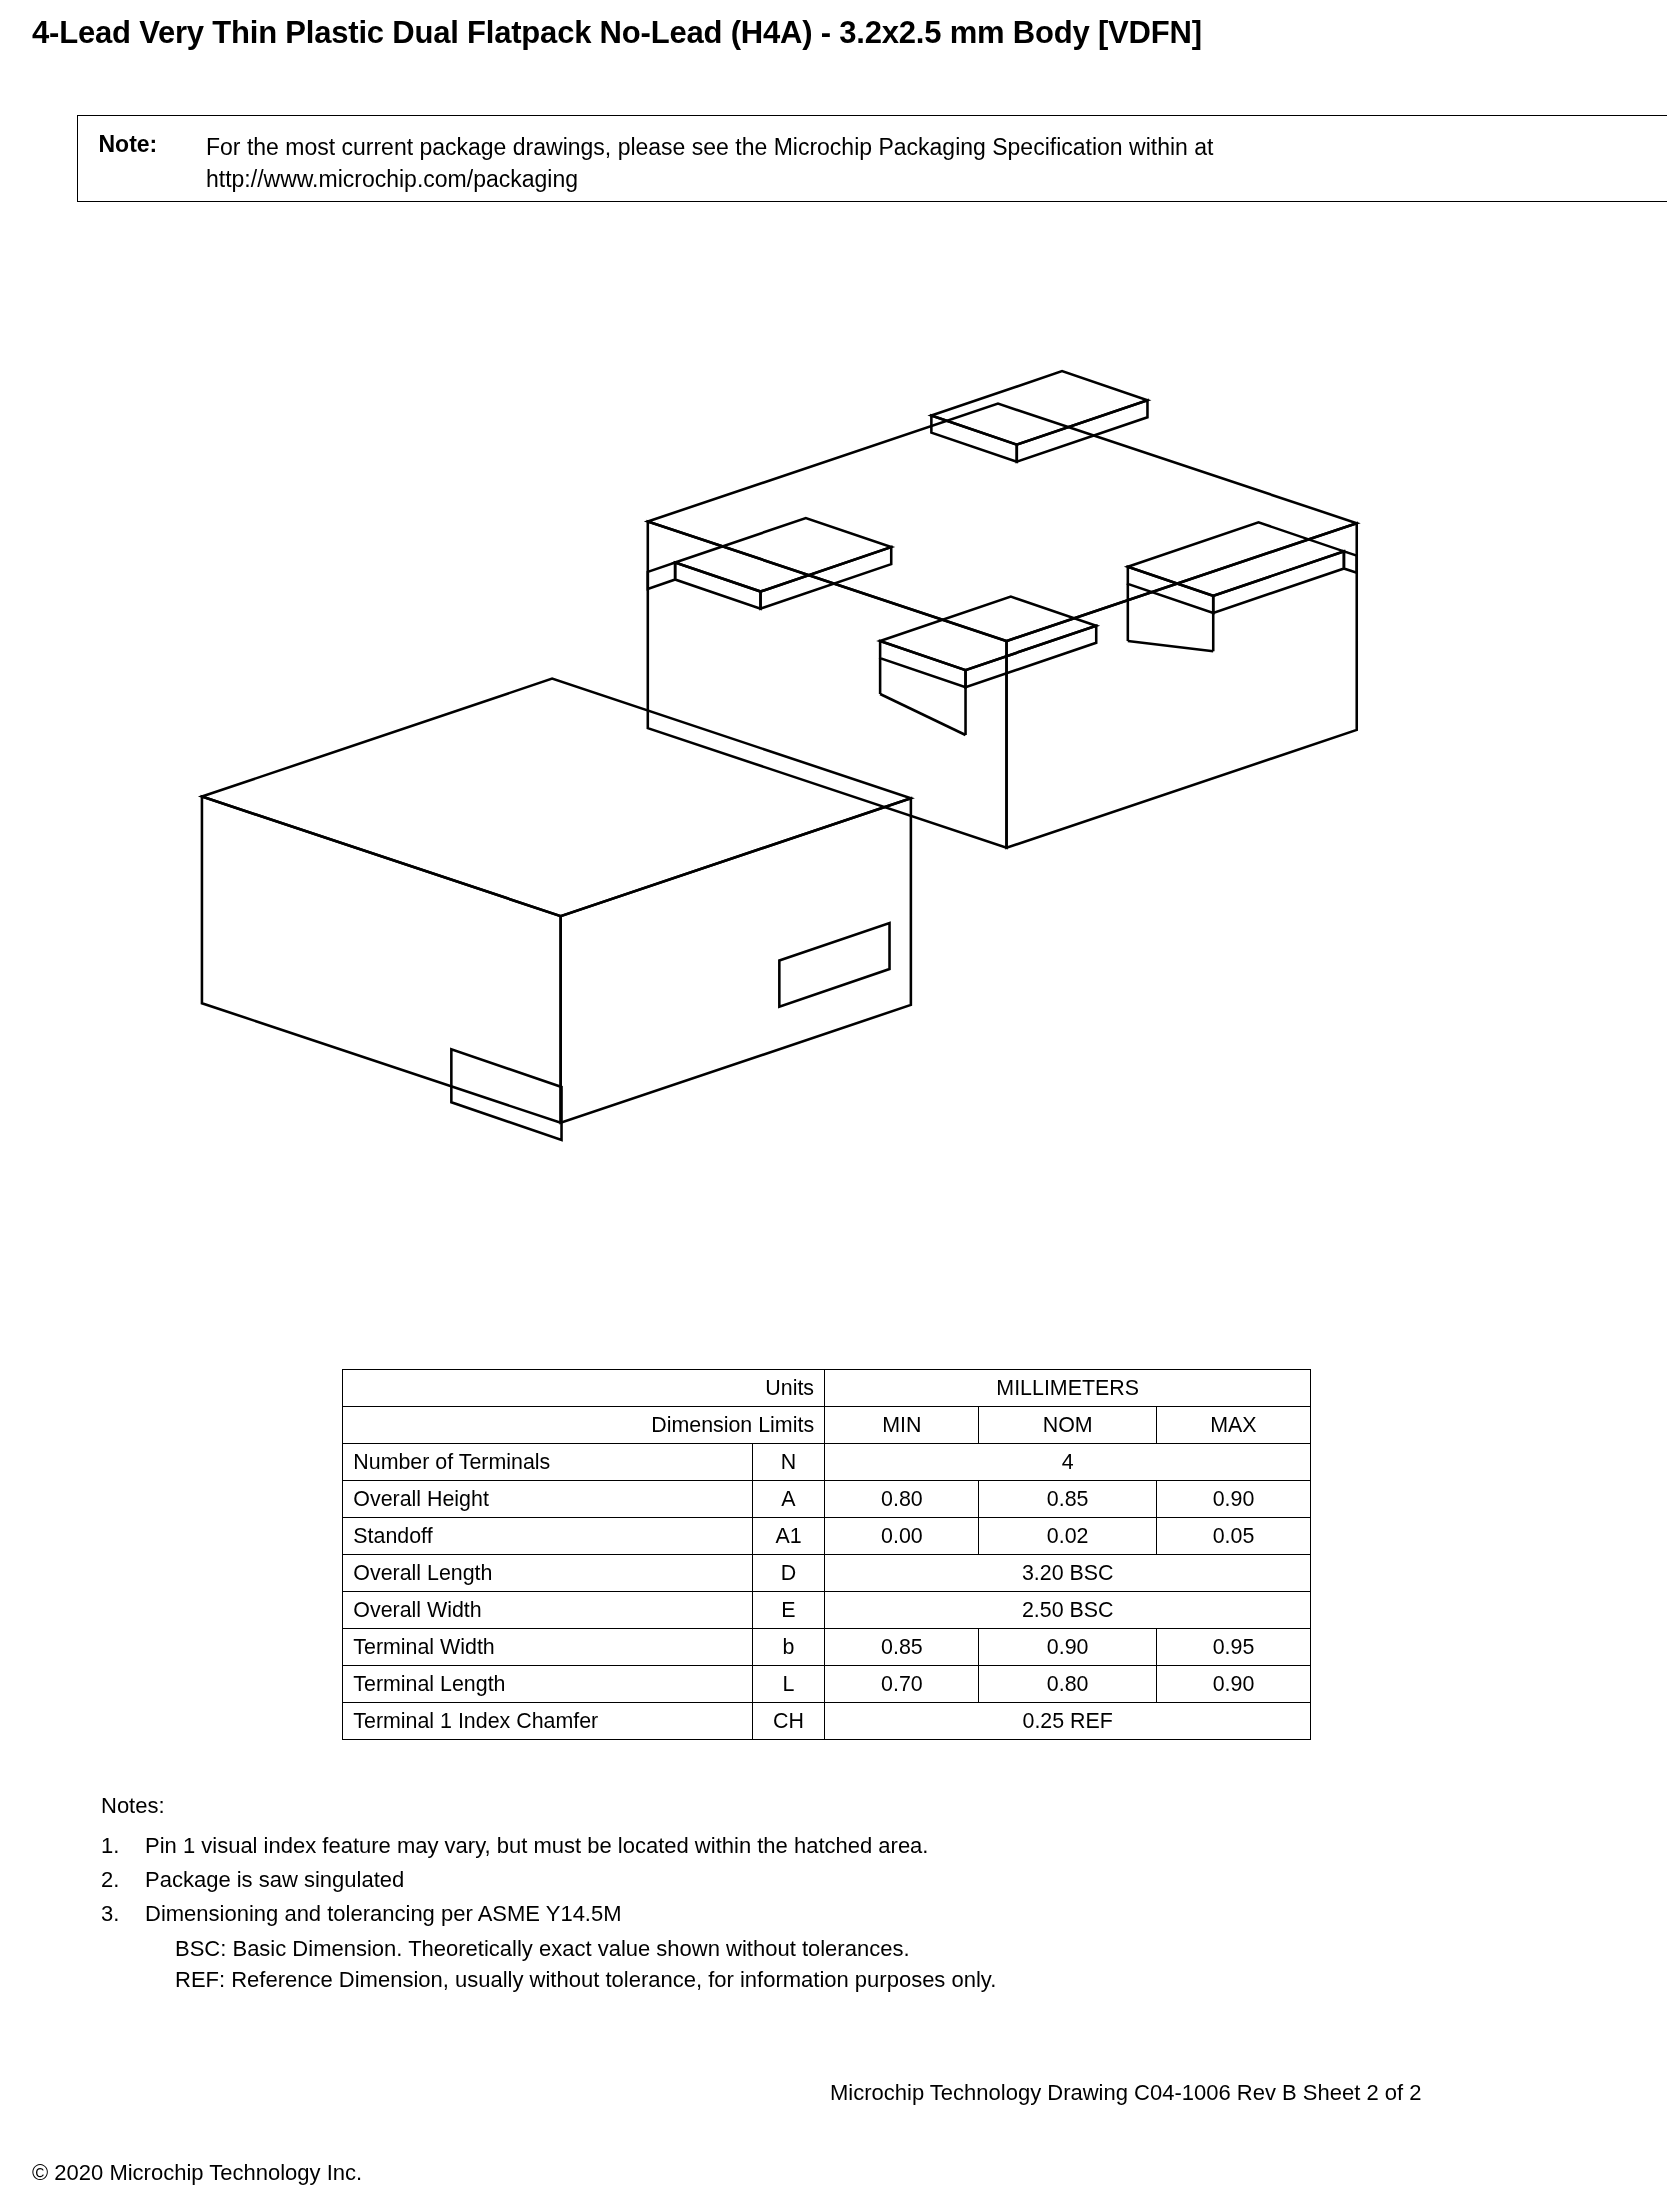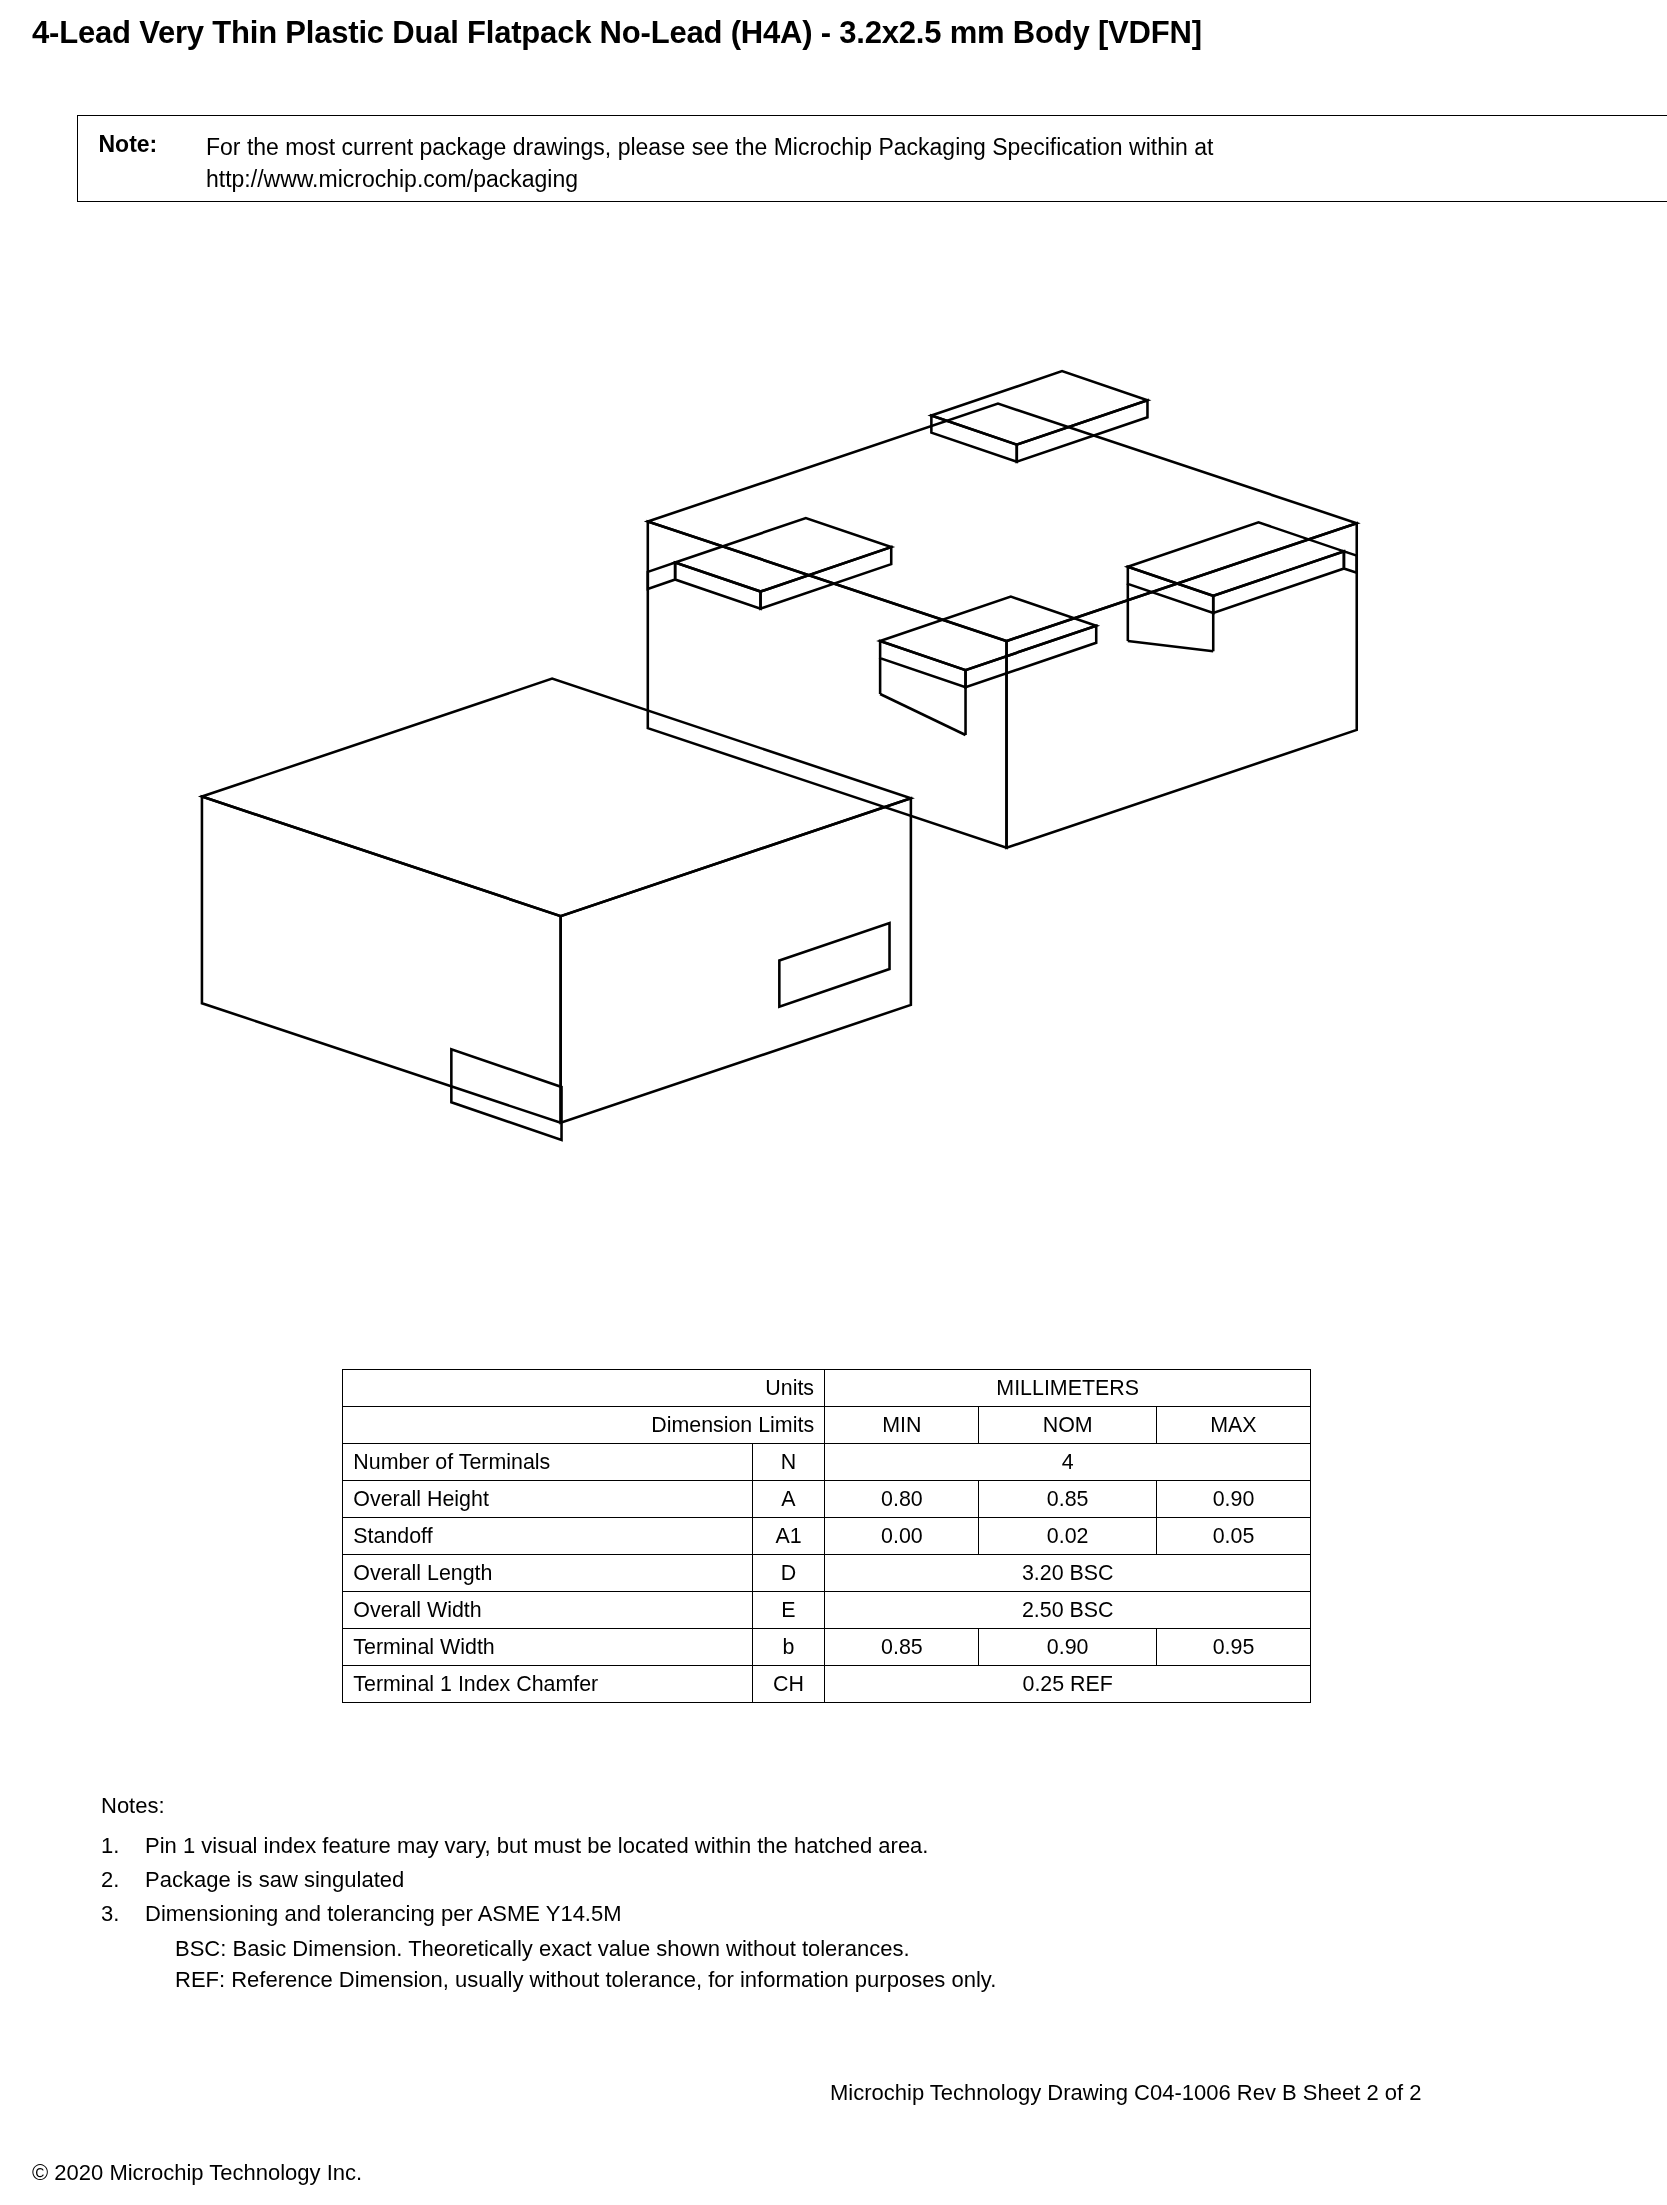--- a/index.html
+++ b/index.html
@@ -276,20 +276,27 @@
           <td class="desc">Overall Width</td>
           <td>E</td>
           <td colspan="3">2.50 BSC</td>
         </tr>
         <tr>
           <td class="desc">Terminal Width</td>
           <td>b</td>
           <td>0.85</td>
           <td>0.90</td>
           <td>0.95</td>
+        </tr>
+        <tr>
+          <td class="desc">Terminal Length</td>
+          <td>L</td>
+          <td>0.70</td>
+          <td>0.80</td>
+          <td>0.90</td>
         </tr>
         <tr>
           <td class="desc">Terminal 1 Index Chamfer</td>
           <td>CH</td>
           <td colspan="3">0.25 REF</td>
         </tr>
       </tbody>
   </table>
 </div>
 

